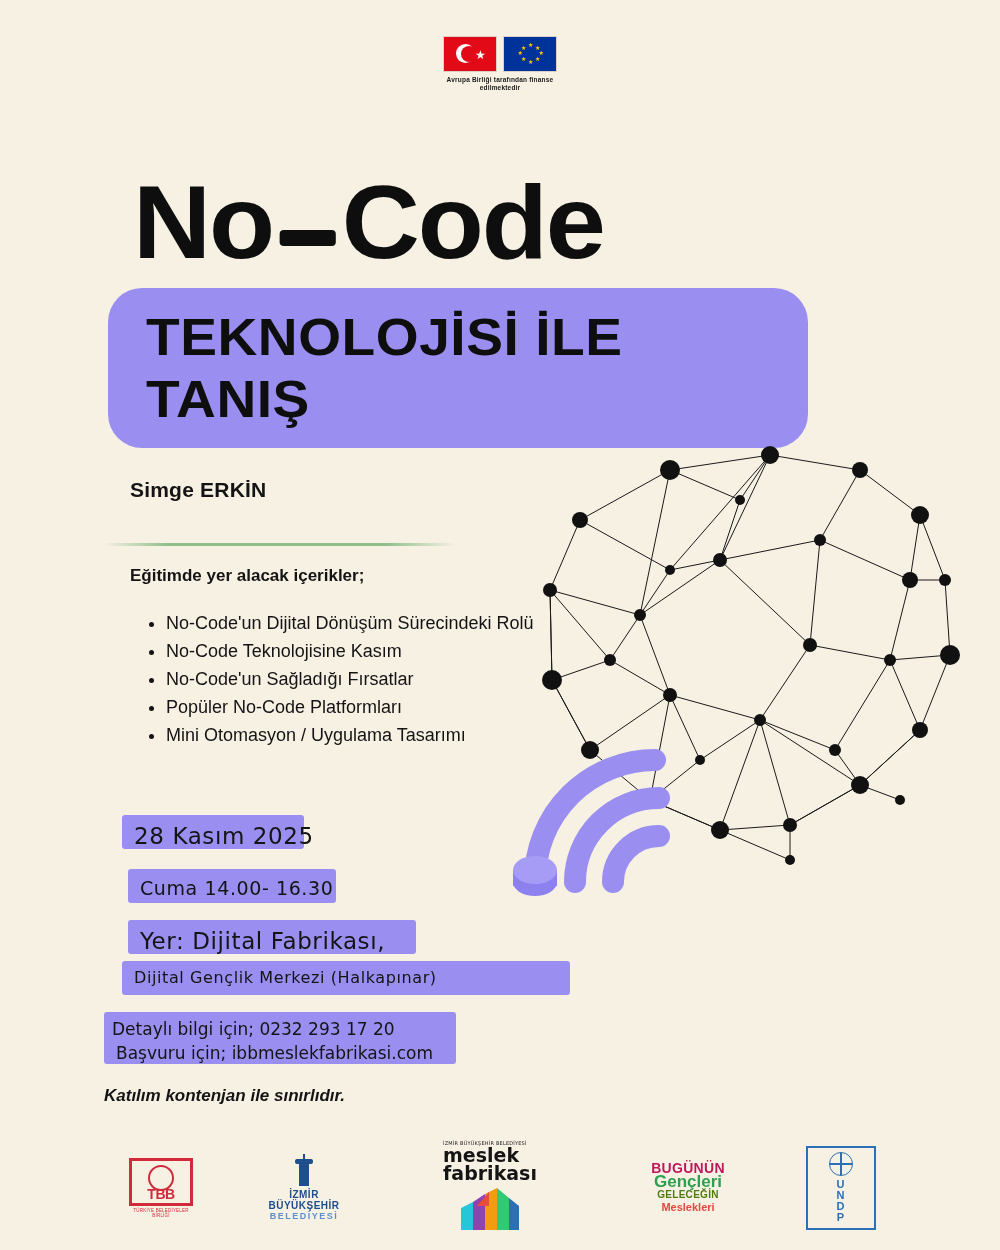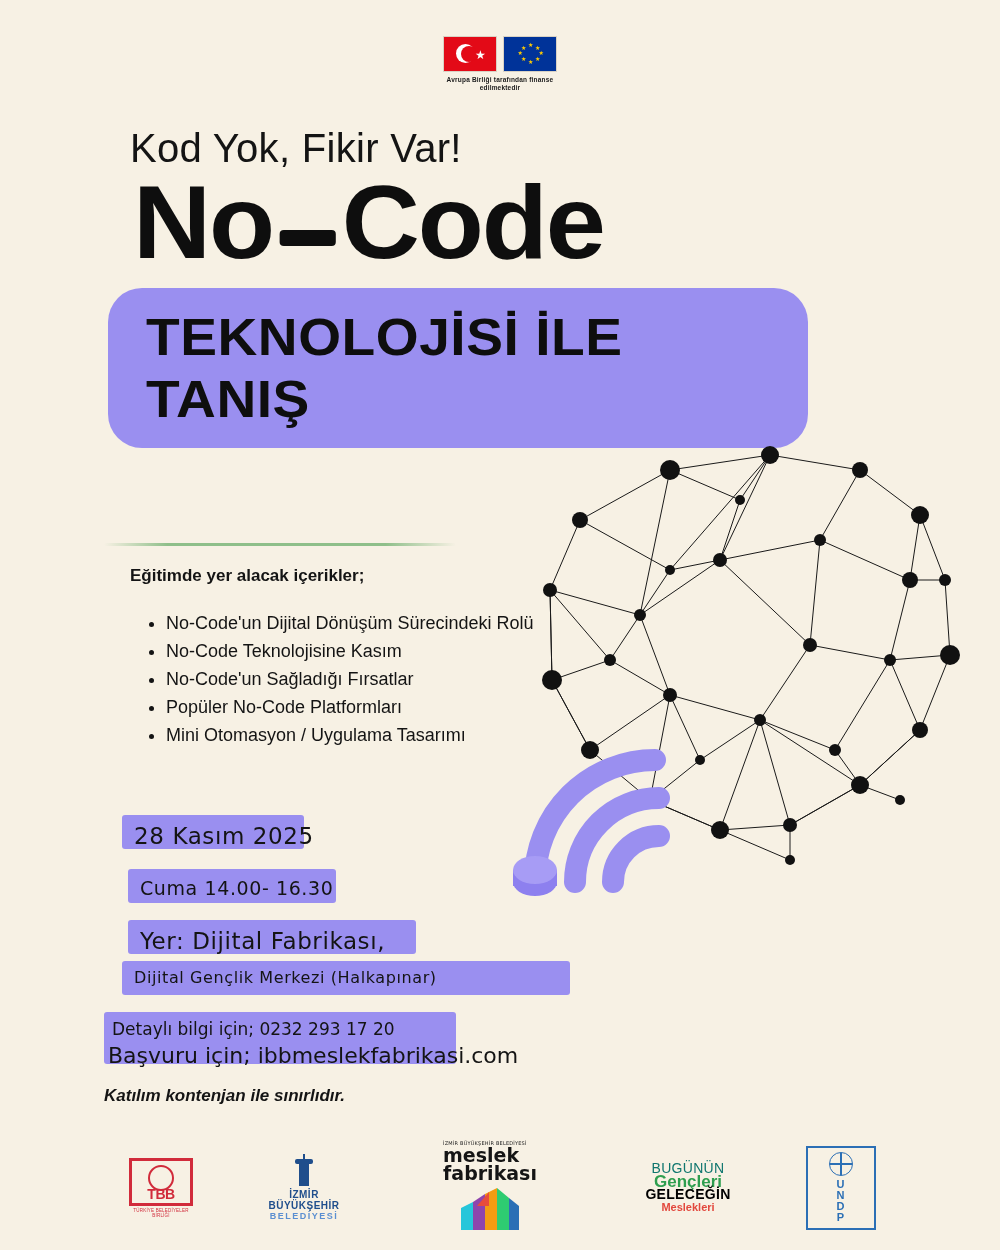--- a/index.html
+++ b/index.html
@@ -247,21 +247,21 @@
   .date-line { left: 134px; top: 823px; font-size: 23px; letter-spacing: .6px; }
   .hl-date { left: 122px; top: 815px; width: 182px; height: 34px; }
   .time-line { left: 140px; top: 877px; font-size: 19px; letter-spacing: .6px; }
   .hl-time { left: 128px; top: 869px; width: 208px; height: 34px; }
   .place-line1 { left: 140px; top: 928px; font-size: 23px; letter-spacing: .6px; }
   .hl-place1 { left: 128px; top: 920px; width: 288px; height: 34px; }
   .place-line2 { left: 134px; top: 968px; font-size: 16px; letter-spacing: .6px; }
   .hl-place2 { left: 122px; top: 961px; width: 448px; height: 34px; }
 
   .contact-line1 { left: 112px; top: 1019px; font-size: 17px; }
-  .contact-line2 { left: 108px; top: 1043px; font-size: 22px; }
+  .contact-line2 { left: 116px; top: 1043px; font-size: 17px; }
   .hl-contact { left: 104px; top: 1012px; width: 352px; height: 52px; }
 
   .footnote {
     position: absolute;
     left: 104px;
     top: 1086px;
     font-size: 17px;
     font-style: italic;
     font-weight: bold;
     color: #141414;
@@ -370,23 +370,23 @@
   .mf-l1 { font-size: 19px; font-weight: bold; color: #151515; line-height: 18px; }
   .mf-l2 { font-size: 19px; font-weight: bold; color: #151515; line-height: 18px; }
   .mf-mark {
     width: 62px;
     height: 50px;
     position: relative;
   }
 
   
   .logo-bg { width: 120px; text-align: center; line-height: 13px; }
-  .bg-l1 { font-size: 14px; font-weight: normal; color: #0f766e; letter-spacing: .3px; }
+  .bg-l1 { font-size: 14px; font-weight: bold; color: #be185d; letter-spacing: .3px; }
   .bg-l2 { font-size: 17px; font-weight: bold; color: #2e9e4f; }
-  .bg-l3 { font-size: 14px; font-weight: bold; color: #000000; letter-spacing: .3px; }
+  .bg-l3 { font-size: 10px; font-weight: bold; color: #4d7c0f; letter-spacing: .3px; }
   .bg-l4 { font-size: 11px; font-weight: bold; color: #e2483d; }
 
   
   .logo-undp {
     width: 66px;
     border: 2px solid #2b6fb5;
     padding: 4px 0 5px;
     text-align: center;
   }
   .undp-globe {
@@ -449,32 +449,32 @@
           <span style="left:17px;top:7.5px;">★</span>
         </div>
       </div>
     </div>
     <div class="eu-caption">
       <div>Avrupa Birliği tarafından finanse</div>
       <div>edilmektedir</div>
     </div>
   </div>
 
-  <div class="kicker">Kod Yok, Fikir Var!</div>
 
   <div class="purple-band"></div>
 
   <div class="title-main">
     <span>No</span><span class="dash"></span><span>Code</span>
   </div>
 
   <div class="title-sub1">TEKNOLOJİSİ İLE</div>
   <div class="title-sub2">TANIŞ</div>
 
   <div class="speaker">
+    <div class="speaker-name">Simge ERKİN</div>
   </div>
   <div class="divider"></div>
 
   <div class="content-title">Eğitimde yer alacak içerikler;</div>
   <ul class="content-list">
     <li>No-Code'un Dijital Dönüşüm Sürecindeki Rolü</li>
     <li>No-Code Teknolojisine Kasım</li>
     <li>No-Code'un Sağladığı Fırsatlar</li>
     <li>Popüler No-Code Platformları</li>
     <li>Mini Otomasyon / Uygulama Tasarımı</li>

